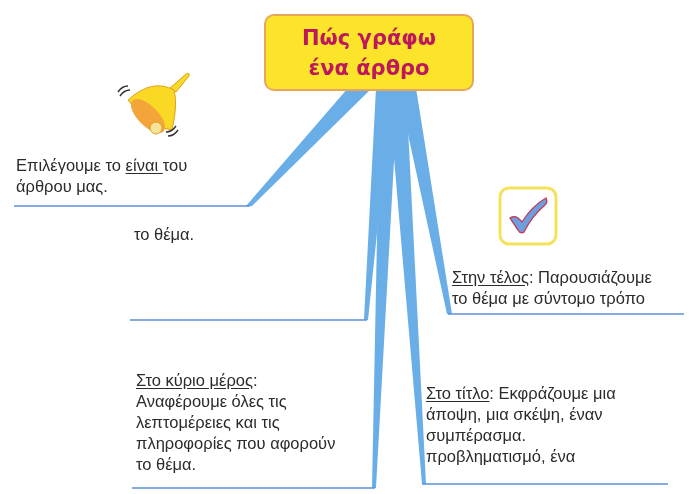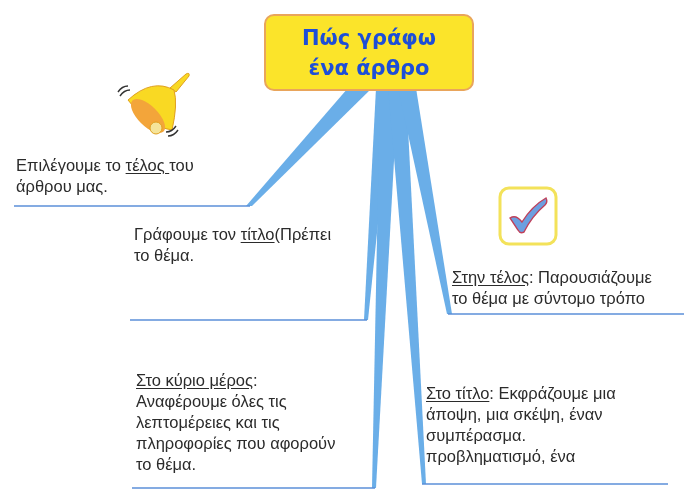--- a/index.html
+++ b/index.html
@@ -35,21 +35,21 @@
       display: flex;
       align-items: center;
       justify-content: center;
       text-align: center;
     }
     .central-title {
       font-family: "DejaVu Sans", sans-serif;
       font-weight: bold;
       font-size: 21px;
       line-height: 30px;
-      color: #1d4ed8;
+      color: #be185d;
       width: 180px;
     }
     .node-text {
       position: absolute;
       z-index: 4;
       font-size: 16.5px;
       line-height: 21px;
       color: #2b2b2b;
       white-space: nowrap;
     }
@@ -110,26 +110,25 @@
   <path d="M60 66 Q66 66 70 60" fill="none" stroke="#333" stroke-width="1.4"></path>
   <path d="M58 62 Q64 62 68 56" fill="none" stroke="#333" stroke-width="1.4"></path>
 </svg>
 
 <svg id="check-icon" class="icon" viewBox="0 0 60 60" xmlns="http://www.w3.org/2000/svg">
   <rect x="2" y="2" width="56" height="56" rx="9" fill="#ffffff" stroke="#f3e25a" stroke-width="3"></rect>
   <path d="M12 32 Q18 28 24 36 Q34 20 48 12 Q50 16 47 19 Q34 30 26 46 Q22 48 20 44 Q16 38 12 32 Z" fill="#6c9fe0" stroke="#c0405a" stroke-width="1.4"></path>
 </svg>
 
 <div id="node-topic" class="node-text">
-  <div><span>Επιλέγουμε το </span><span class="u">τέλος </span><span>του</span></div>
+  <div><span>Επιλέγουμε το </span><span class="u">είναι </span><span>του</span></div>
   <div>άρθρου μας.</div>
 </div>
 
 <div id="node-title" class="node-text">
-  <div><span>Γράφουμε τον </span><span class="u">τίτλο</span><span>(Πρέπει</span></div>
   <div>το θέμα.</div>
 </div>
 
 <div id="node-intro" class="node-text">
   <div><span class="u">Στην τέλος</span><span>: Παρουσιάζουμε</span></div>
   <div>το θέμα με σύντομο τρόπο</div>
 </div>
 
 <div id="node-body" class="node-text">
   <div><span class="u">Στο κύριο μέρος</span><span>:</span></div>

